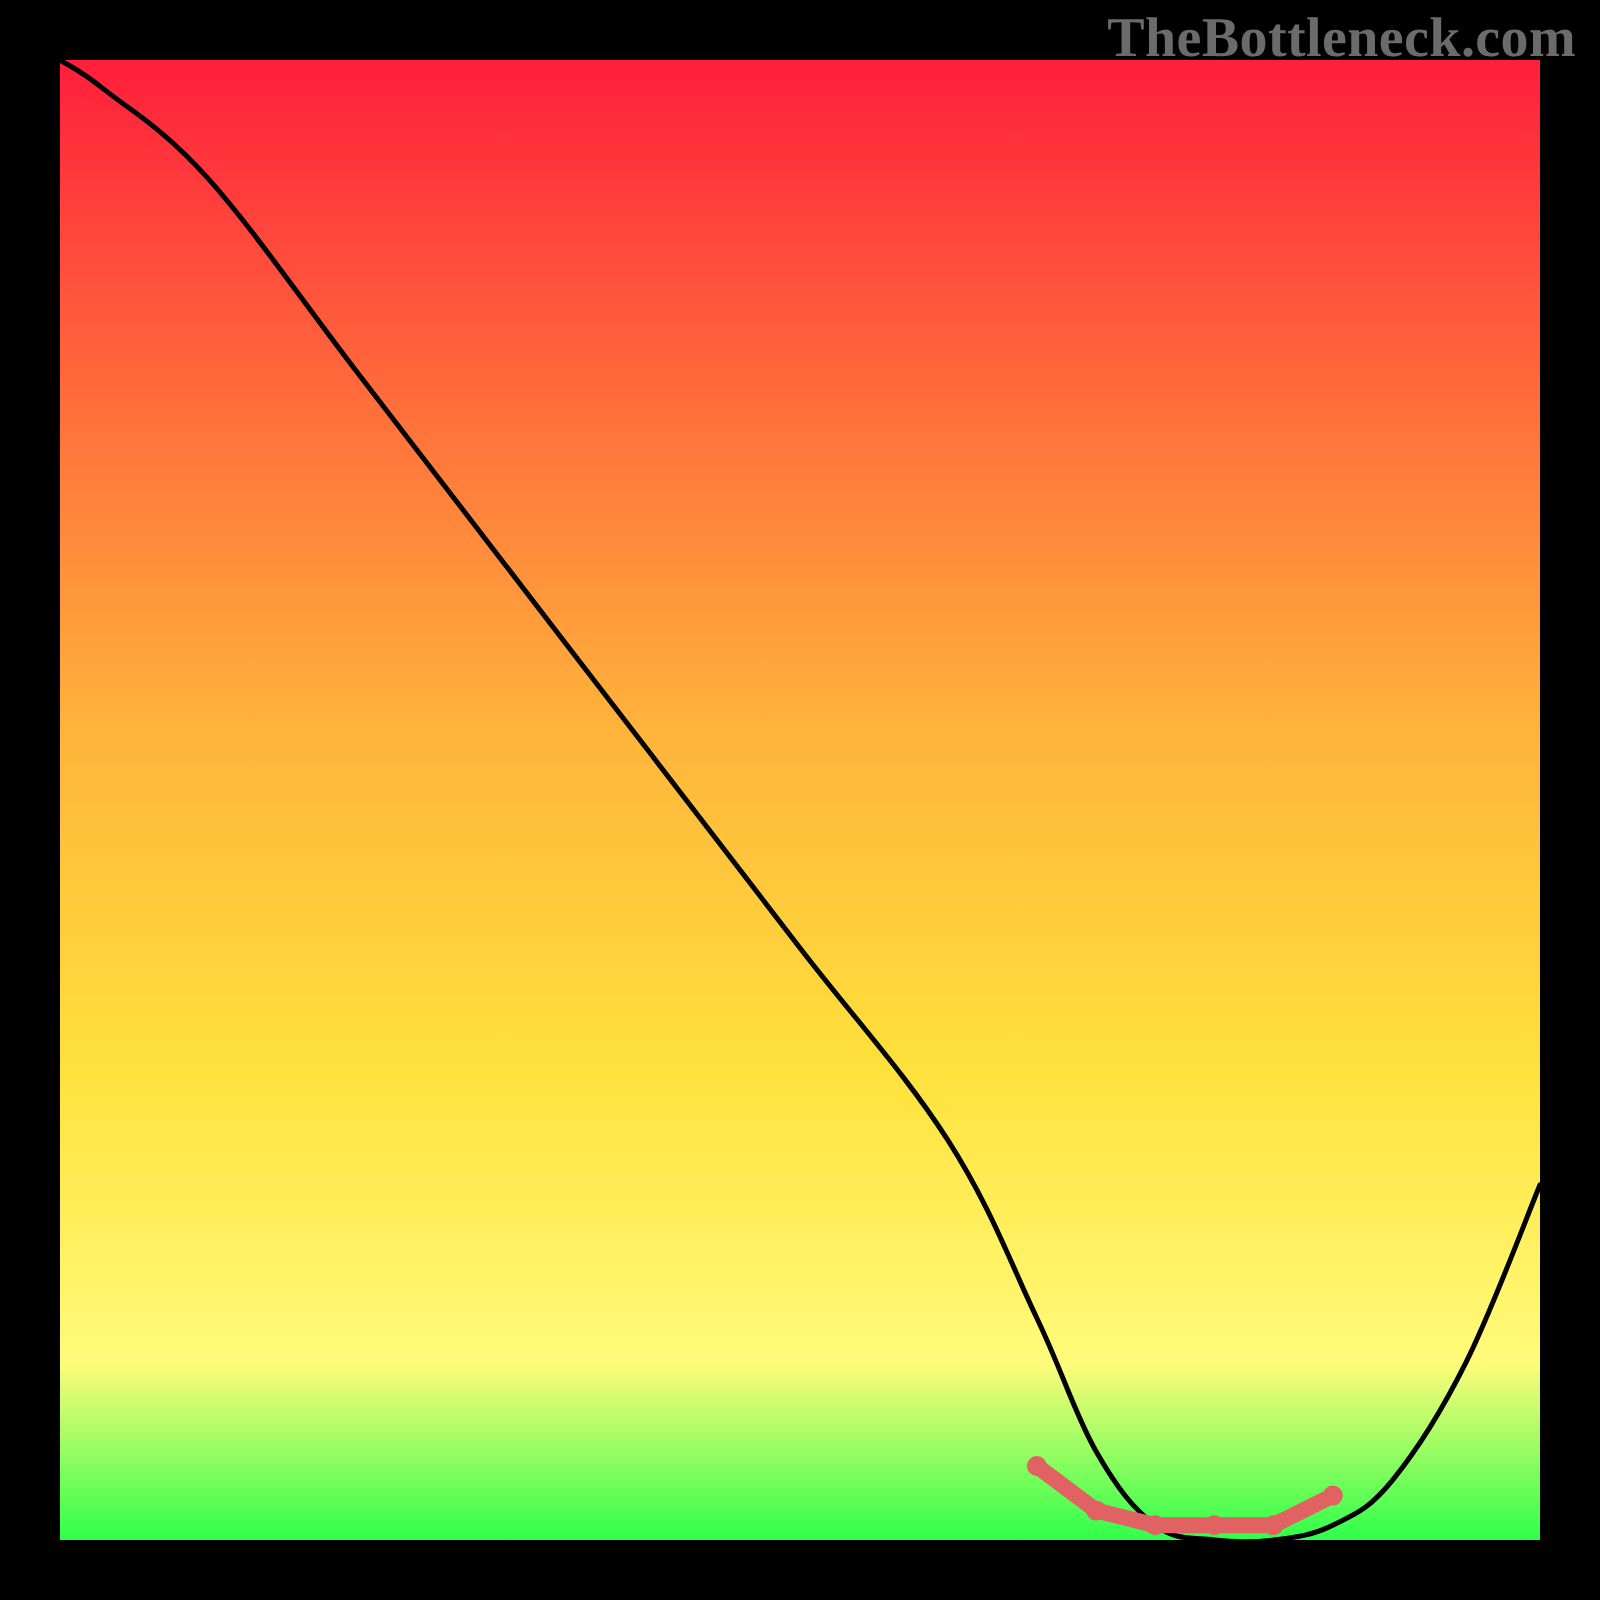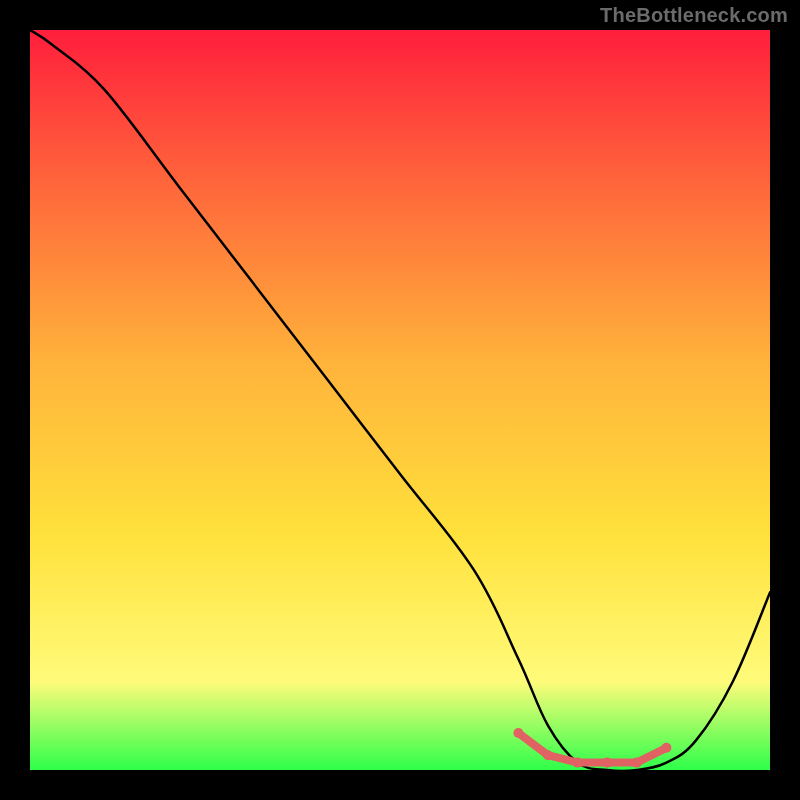--- a/index.html
+++ b/index.html
@@ -13,22 +13,22 @@
   .container {
     position: relative;
     width: 800px;
     height: 800px;
     background: #000;
   }
   .watermark {
     position: absolute;
     top: 4px;
     right: 12px;
-    font-family: Liberation Sans, sans-serif;
-    font-size: 20px;
+    font-family: Liberation Serif, serif;
+    font-size: 28px;
     color: #6b6b6b;
     font-weight: 600;
     letter-spacing: 0.2px;
   }
   .plot {
     position: absolute;
     left: 30px;
     top: 30px;
     width: 740px;
     height: 740px;

